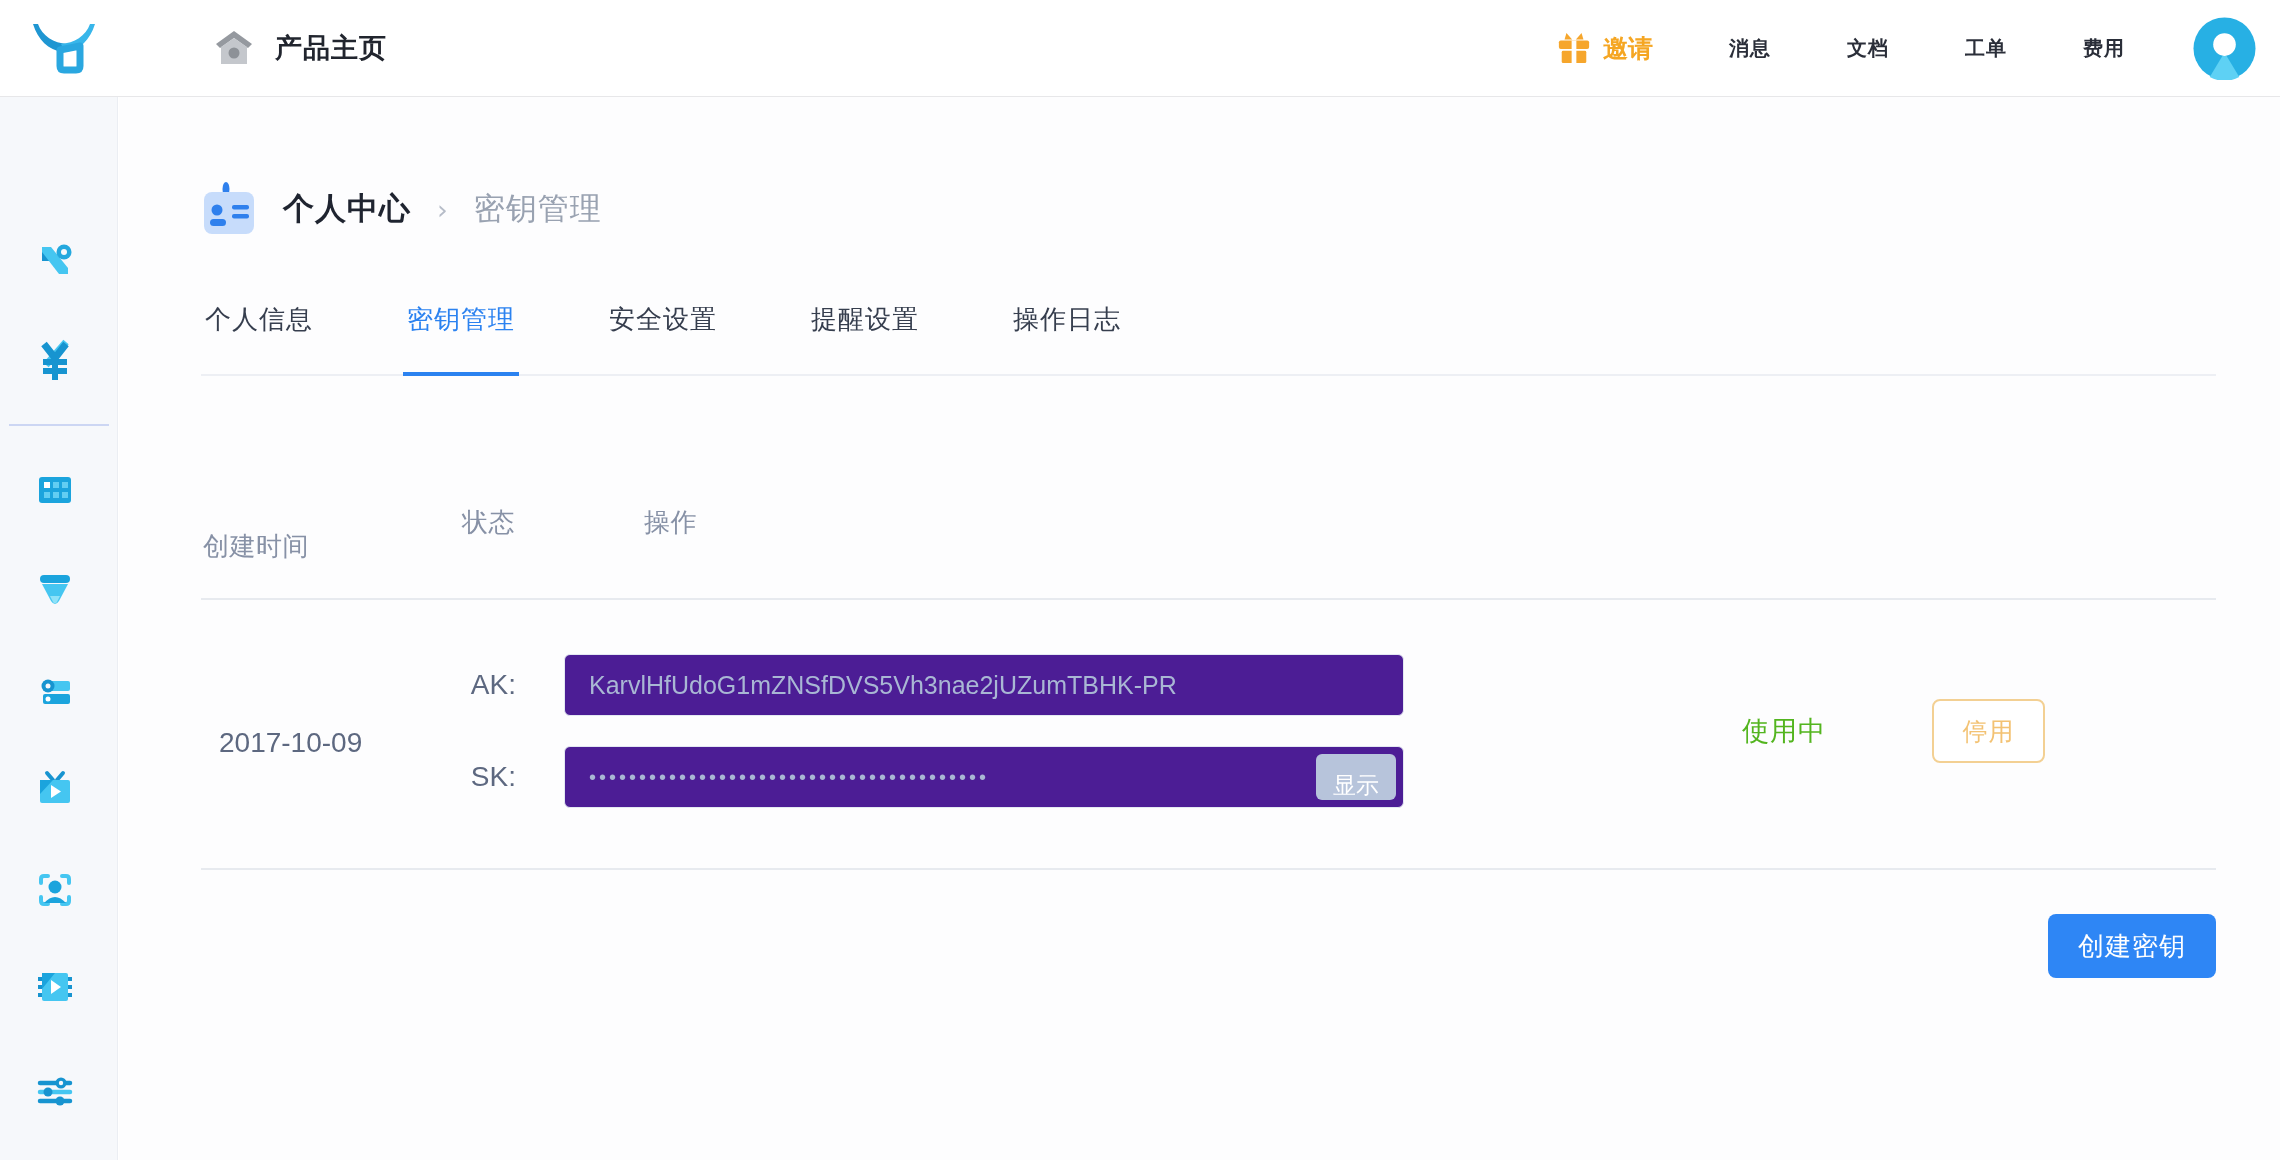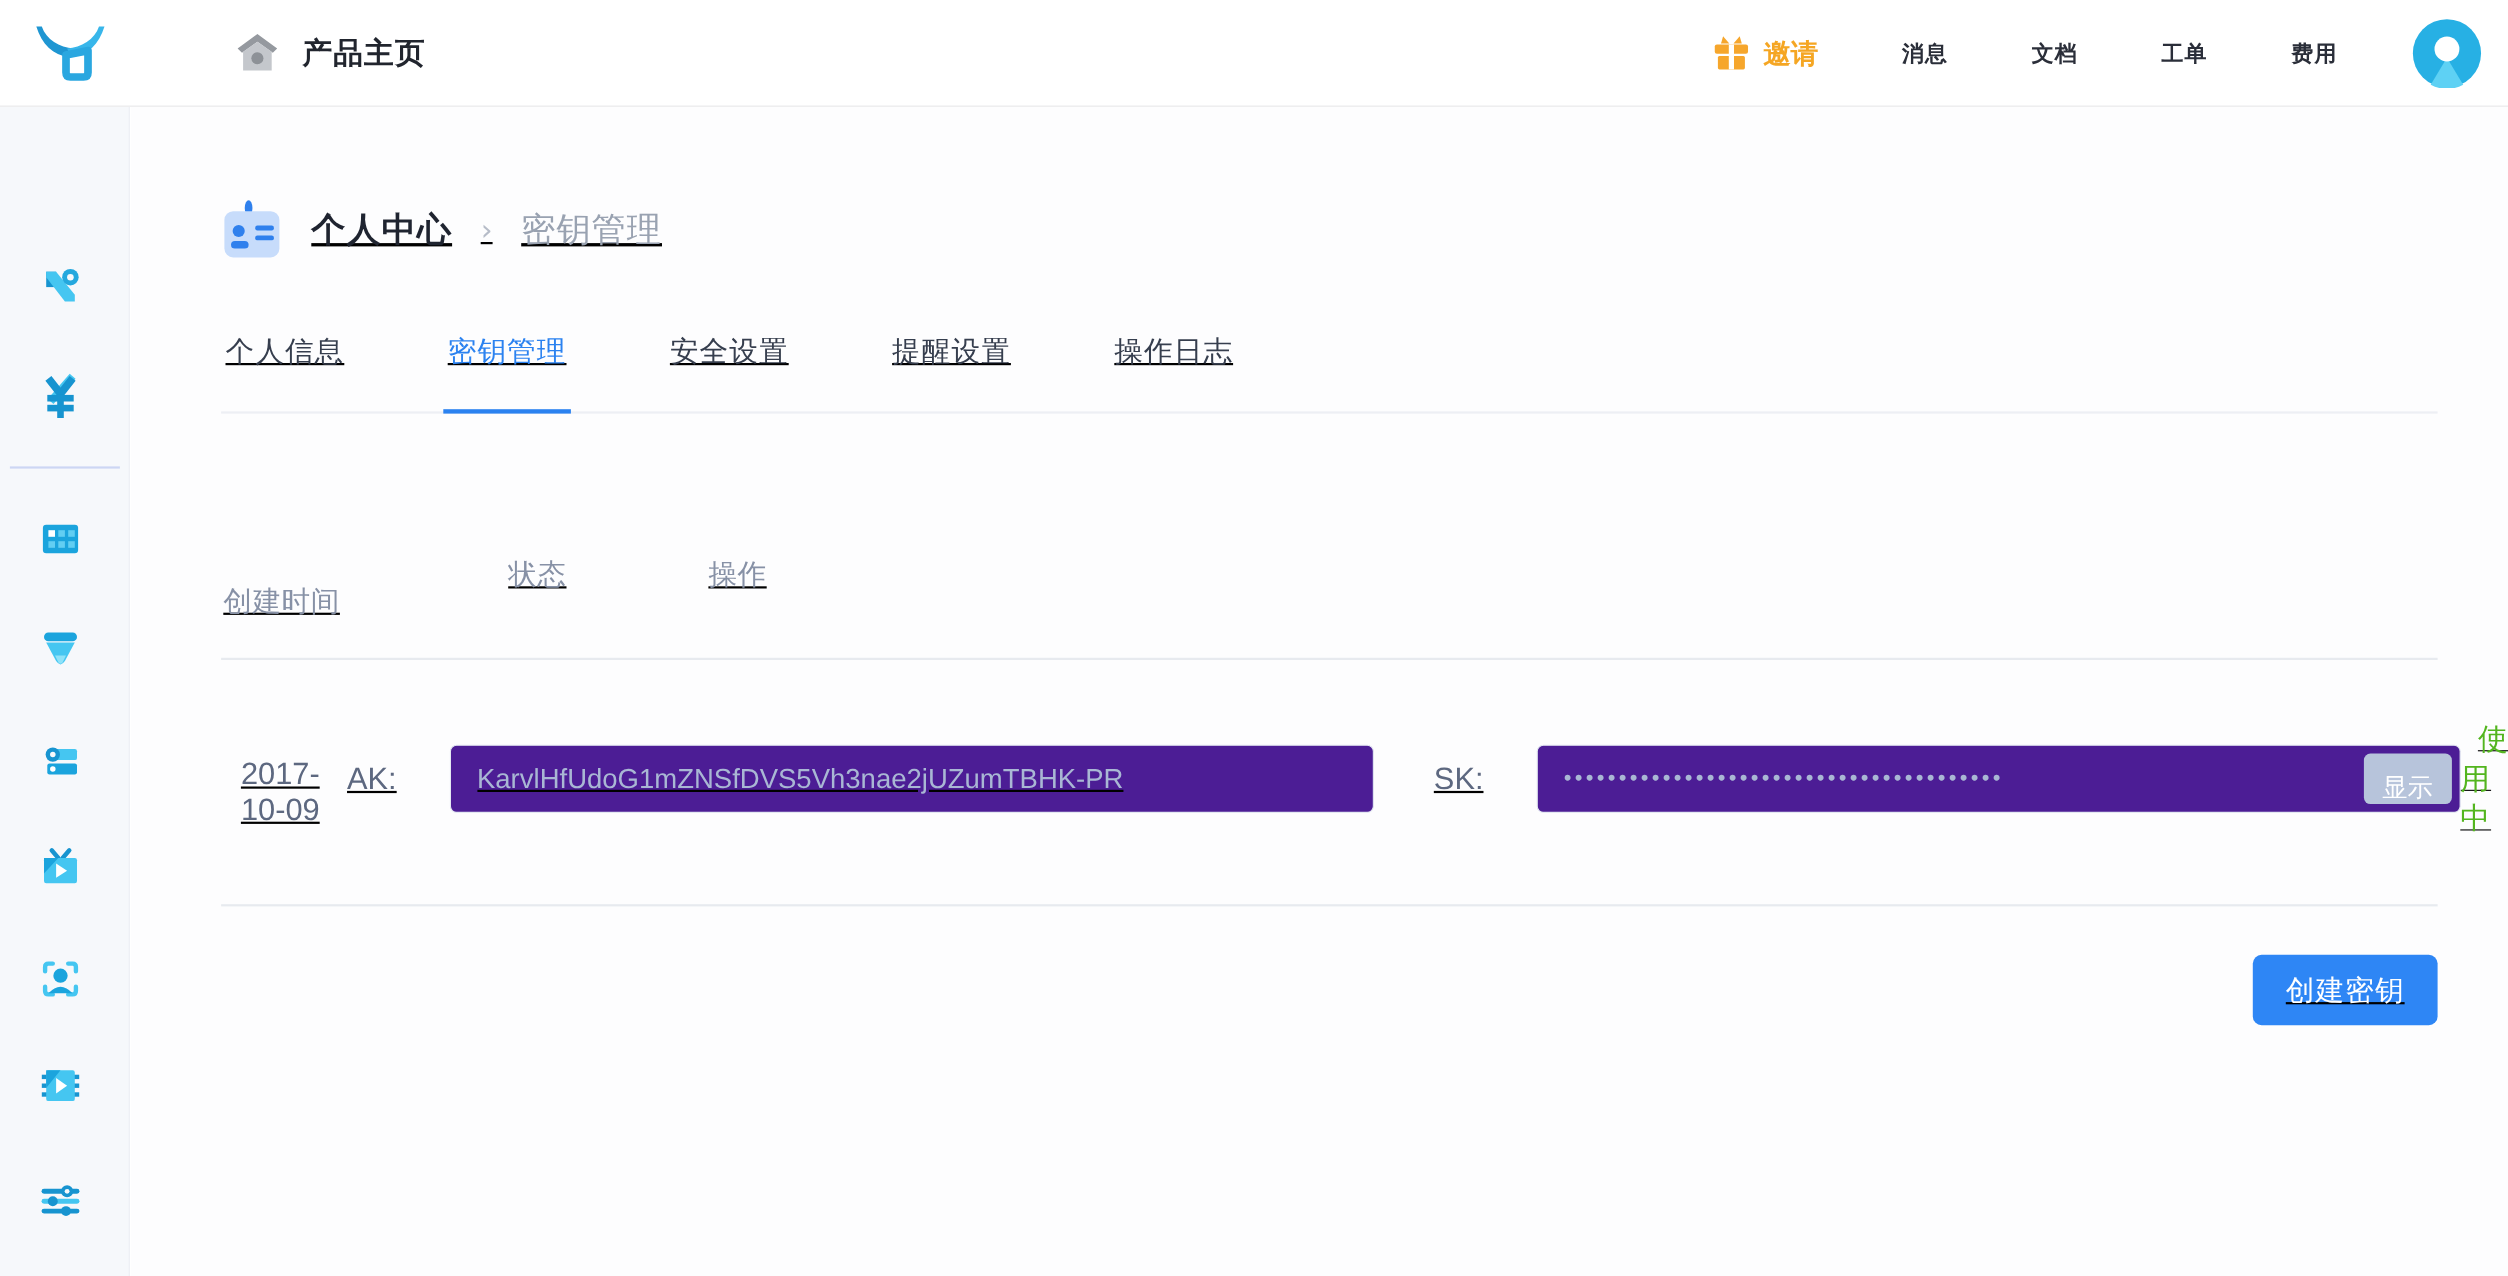--- a/index.html
+++ b/index.html
@@ -19,21 +19,21 @@
   .hnav { font-size:20px; color:#2a2e39; font-weight:600; margin-right:64px; cursor:pointer; letter-spacing:1px;margin-left:12px; }
   .avatar { width:63px; height:63px; margin-left:4px; cursor:pointer; }
 
   
   .sidebar { position:absolute; top:97px; left:0; width:118px; height:1063px;
     background:#f6f8fb; border-right:1px solid #ebeef3; }
   .side-icon { position:absolute; left:33px; width:44px; height:44px; cursor:pointer; }
   .side-divider { position:absolute; left:9px; width:100px; height:2px; background:#ccd6f3; }
 
   
-  .main { position:absolute; top:97px; left:119px; width:2161px; height:1063px; background:#fdfdfe;text-decoration:underline; }
+  .main { position:absolute; top:97px; left:119px; width:2161px; height:1063px; background:#fdfdfe; }
   .content { margin-left:82px; width:2015px; }
 
   .breadcrumb { margin-top:84px; height:56px; display:flex; align-items:center; gap:26px; }
   .crumb-icon { width:56px; height:56px; }
   .crumb-section { font-size:31px; font-weight:700; color:#1f2430; cursor:pointer; letter-spacing:1px;}
   .crumb-sep { font-size:27px; color:#b6bcc8; font-family:"DejaVu Sans",sans-serif; }
   .crumb-current { font-size:31px; color:#99a2b1; letter-spacing:1px; }
 
   .tabs { margin-top:66px; display:flex; border-bottom:2px solid #edeff4; }
   .tab { font-size:26px; line-height:33px; color:#363e4e; padding:0 4px 36px 4px; margin-right:86px;
@@ -46,21 +46,21 @@
   .table { margin-top:130px; }
   .thead { display:flex; align-items:flex-start; color:#8791a6; font-size:26px; line-height:33px;
     padding-bottom:35px; border-bottom:2px solid #e7eaef; letter-spacing:0.5px; }
   .col-time   { width:245px; padding-left:2px;margin-top:24px; }
   .col-key    { flex:1; }
   .col-status { width:190px; padding-left:16px; }
   .col-action { width:300px; padding-left:8px; }
 
   .trow { display:flex; align-items:center; padding:54px 0 60px 0; border-bottom:2px solid #e7eaef; }
   .cell-date { font-size:28px; color:#5d6880; padding-left:18px; }
-  .kv-stack { display:flex; gap:30px; }
+  .kv-stack { display:flex; flex-direction:column; gap:30px; }
   .kv { display:flex; align-items:center; }
   .klabel { width:70px; text-align:right; font-size:28px; color:#5d6880; margin-right:48px; }
   .kinput { width:840px; height:62px; background:#4c1d95; border:1px solid #e3e8f2; border-radius:6px;
     padding:0 24px; font-size:25px; color:#a9b7d4; font-family:"Liberation Sans","DejaVu Sans",sans-serif; outline:none; }
   .sk-wrap { position:relative; width:840px; }
   .sk-wrap .kinput { width:840px; font-size:20px; letter-spacing:3px; color:#a9b7d4; padding-right:100px; }
   .show-btn { position:absolute; right:8px; top:8px; height:46px; padding:16px 17px; background:#b7c4db;
     color:#fff; border:none; border-radius:6px; font-size:23px; cursor:pointer;
     font-family:"Liberation Sans","DejaVu Sans",sans-serif; }
   .status-text { font-size:27px; color:#53b51f; padding-left:16px; letter-spacing:1px; }

